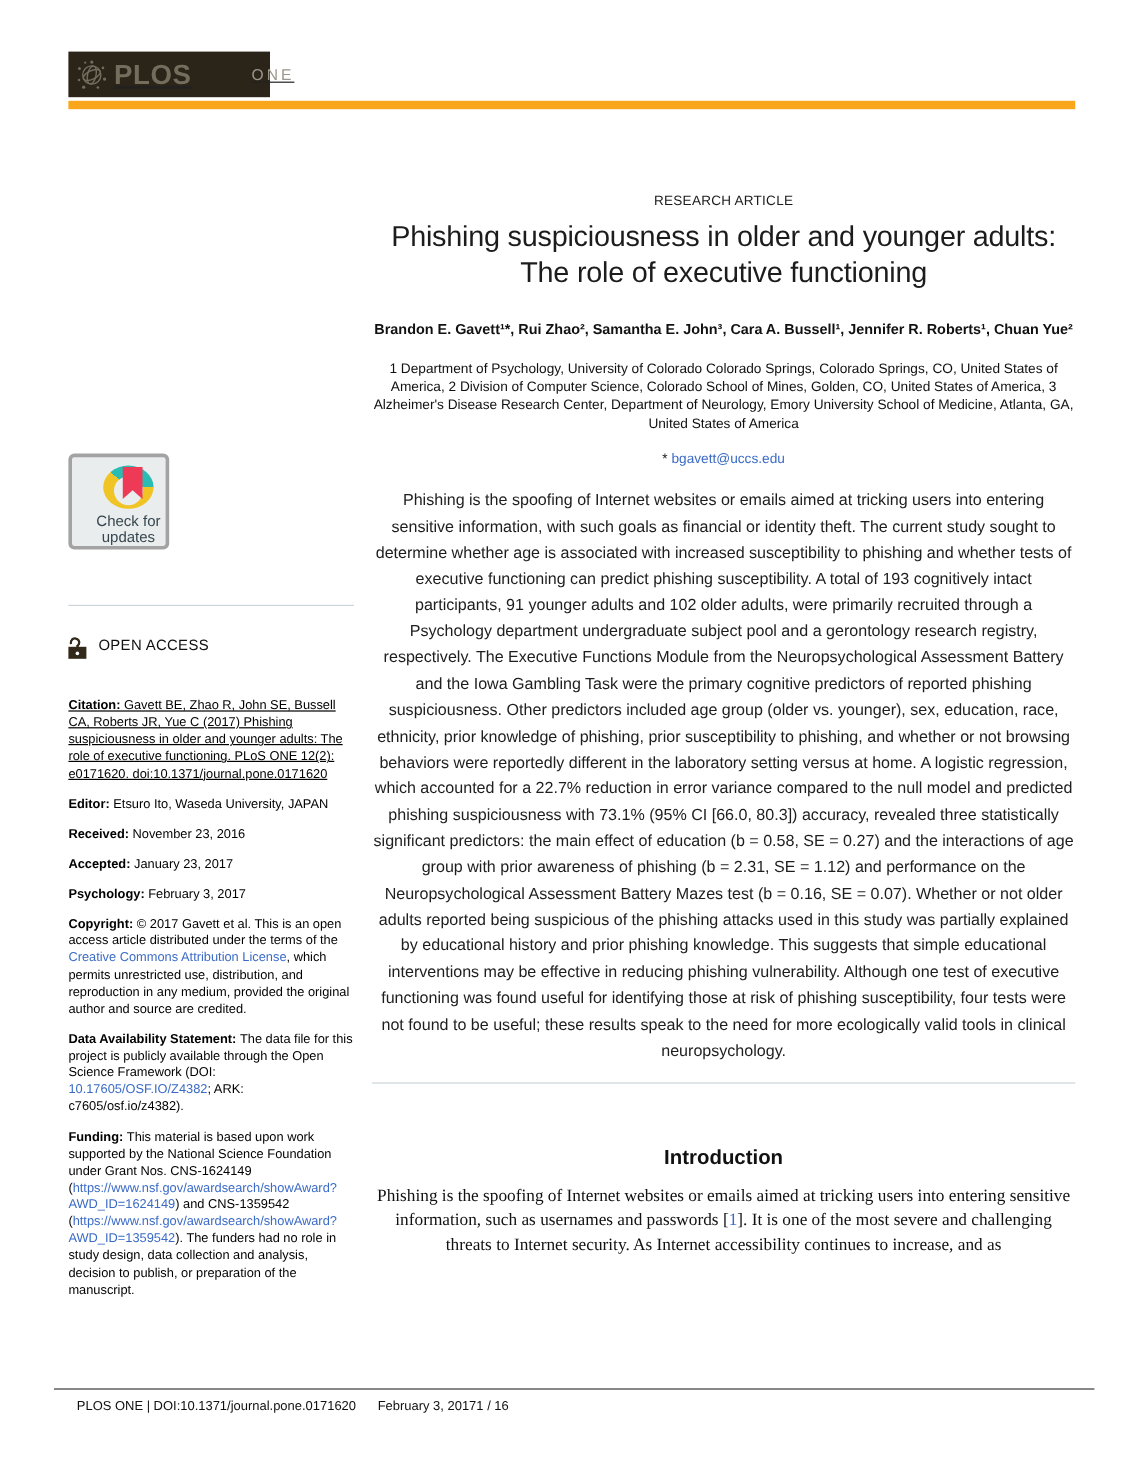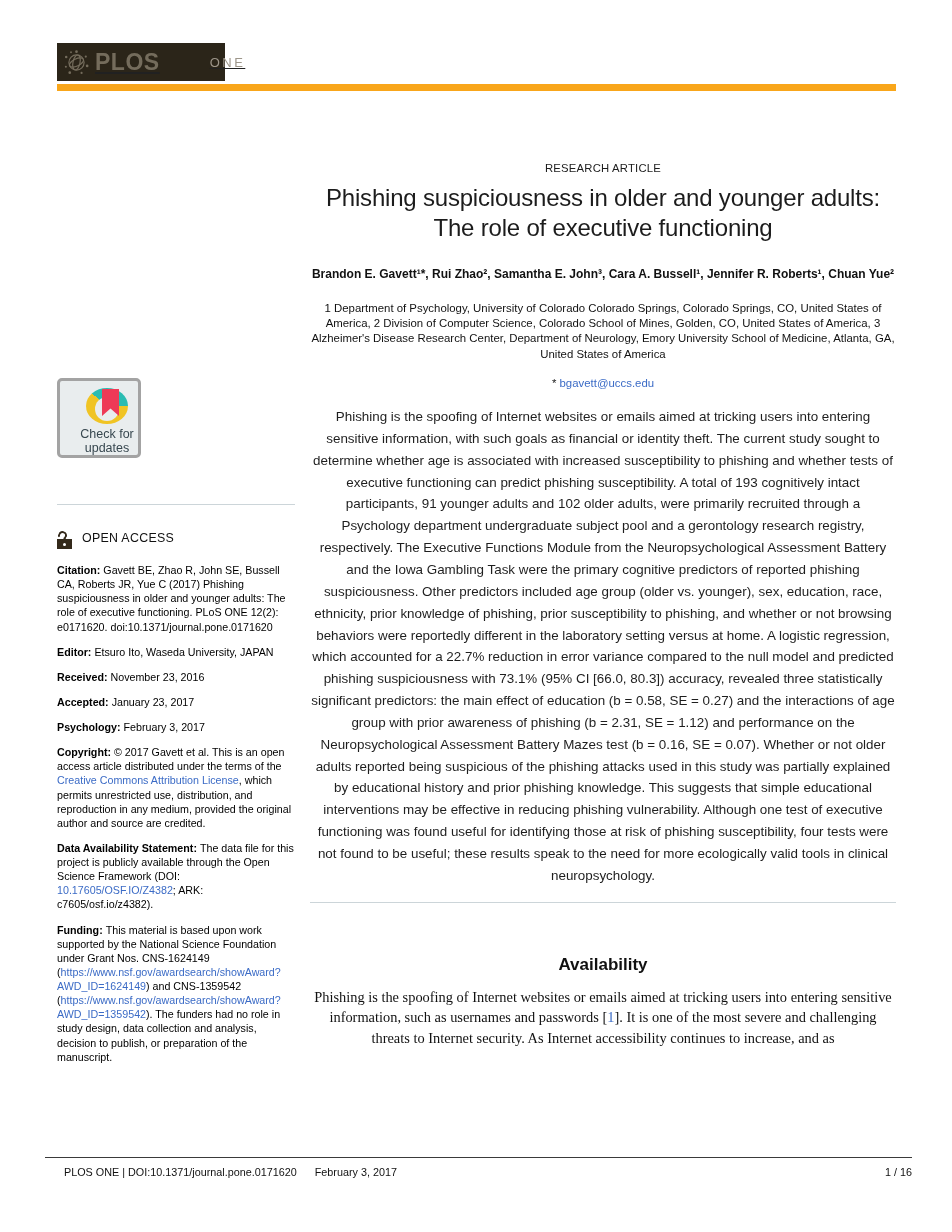--- a/index.html
+++ b/index.html
@@ -43,25 +43,25 @@
   .side-rule { border:none; border-top:1px solid #ccd5d9; margin-top:46px; }
   .oa-row { display:flex; margin-top:26px; }
   .oa-lock { position:relative; width:17px; height:18px; margin-right:8px; }
   .oa-lock .shackle { position:absolute; left:1px; top:0; width:9px; height:9px; border:2.5px solid #33291a;
                       border-radius:50%; border-bottom-color:transparent; transform:rotate(25deg); }
   .oa-lock .lockbody { position:absolute; left:0; bottom:0; width:15px; height:10px; background:#33291a; }
   .oa-lock .keyhole { position:absolute; left:6px; bottom:3px; width:3px; height:3px; background:#fff; border-radius:50%; }
   .oa-label { font-size:12.4px; color:#111; letter-spacing:0.3px; }
   .meta { font-size:10.7px; line-height:1.32; color:#000; margin-top:11px; overflow-wrap:anywhere; }
   .meta b { font-weight:bold; }
-  .meta.first { margin-top:14px; }
+  .meta.first { margin-top:32px;text-decoration:underline; }
 
   
   .footer-rule { position:absolute; left:45px; top:1157px; width:867px; border:none; border-top:1.2px solid #3a3a3a; }
-  .footer { position:absolute; left:45px; top:1166px; width:867px; display:flex; justify-content:space-between;
+  .footer { position:absolute; left:45px; top:1166px; width:867px; display:flex; justify-content:flex-start;
             font-size:10.8px; color:#111;padding-left:19px; }
   .footer .date { margin-left:18px; }
 </style>
 </head>
 <body>
 
 <div class="page">
 
   <div class="logo">
     <svg class="globe" viewBox="0 0 32 32">
@@ -91,21 +91,21 @@
     <div class="kicker">RESEARCH ARTICLE</div>
     <h1 class="title">Phishing suspiciousness in older and younger adults: The role of executive functioning</h1>
     <div class="authors">Brandon E. Gavett¹*, Rui Zhao², Samantha E. John³, Cara A. Bussell¹, Jennifer R. Roberts¹, Chuan Yue²</div>
     <div class="affiliations">1  Department of Psychology, University of Colorado Colorado Springs, Colorado Springs, CO, United States of America, 2  Division of Computer Science, Colorado School of Mines, Golden, CO, United States of America, 3  Alzheimer's Disease Research Center, Department of Neurology, Emory University School of Medicine, Atlanta, GA, United States of America</div>
     <div class="contact"><span>* </span><a class="lnk">bgavett@uccs.edu</a></div>
 
     <p class="abstract-p">Phishing is the spoofing of Internet websites or emails aimed at tricking users into entering sensitive information, with such goals as financial or identity theft. The current study sought to determine whether age is associated with increased susceptibility to phishing and whether tests of executive functioning can predict phishing susceptibility. A total of 193 cognitively intact participants, 91 younger adults and 102 older adults, were primarily recruited through a Psychology department undergraduate subject pool and a gerontology research registry, respectively. The Executive Functions Module from the Neuropsychological Assessment Battery and the Iowa Gambling Task were the primary cognitive predictors of reported phishing suspiciousness. Other predictors included age group (older vs. younger), sex, education, race, ethnicity, prior knowledge of phishing, prior susceptibility to phishing, and whether or not browsing behaviors were reportedly different in the laboratory setting versus at home. A logistic regression, which accounted for a 22.7% reduction in error variance compared to the null model and predicted phishing suspiciousness with 73.1% (95% CI [66.0, 80.3]) accuracy, revealed three statistically significant predictors: the main effect of education (b = 0.58, SE = 0.27) and the interactions of age group with prior awareness of phishing (b = 2.31, SE = 1.12) and performance on the Neuropsychological Assessment Battery Mazes test (b = 0.16, SE = 0.07). Whether or not older adults reported being suspicious of the phishing attacks used in this study was partially explained by educational history and prior phishing knowledge. This suggests that simple educational interventions may be effective in reducing phishing vulnerability. Although one test of executive functioning was found useful for identifying those at risk of phishing susceptibility, four tests were not found to be useful; these results speak to the need for more ecologically valid tools in clinical neuropsychology.</p>
 
     <hr class="divider">
 
-    <h2 class="intro-h">Availability</h2>
+    <h2 class="intro-h">Introduction</h2>
     <p class="intro-p"><span>Phishing is the spoofing of Internet websites or emails aimed at tricking users into entering sensitive information, such as usernames and passwords [</span><a class="lnk">1</a><span>]. It is one of the most severe and challenging threats to Internet security. As Internet accessibility continues to increase, and as</span></p>
   </div>
 
   <div class="sidebar">
 
     <div class="badge">
       <div class="ring">
         <div class="bookmark"></div>
       </div>
       <div class="badge-txt">

